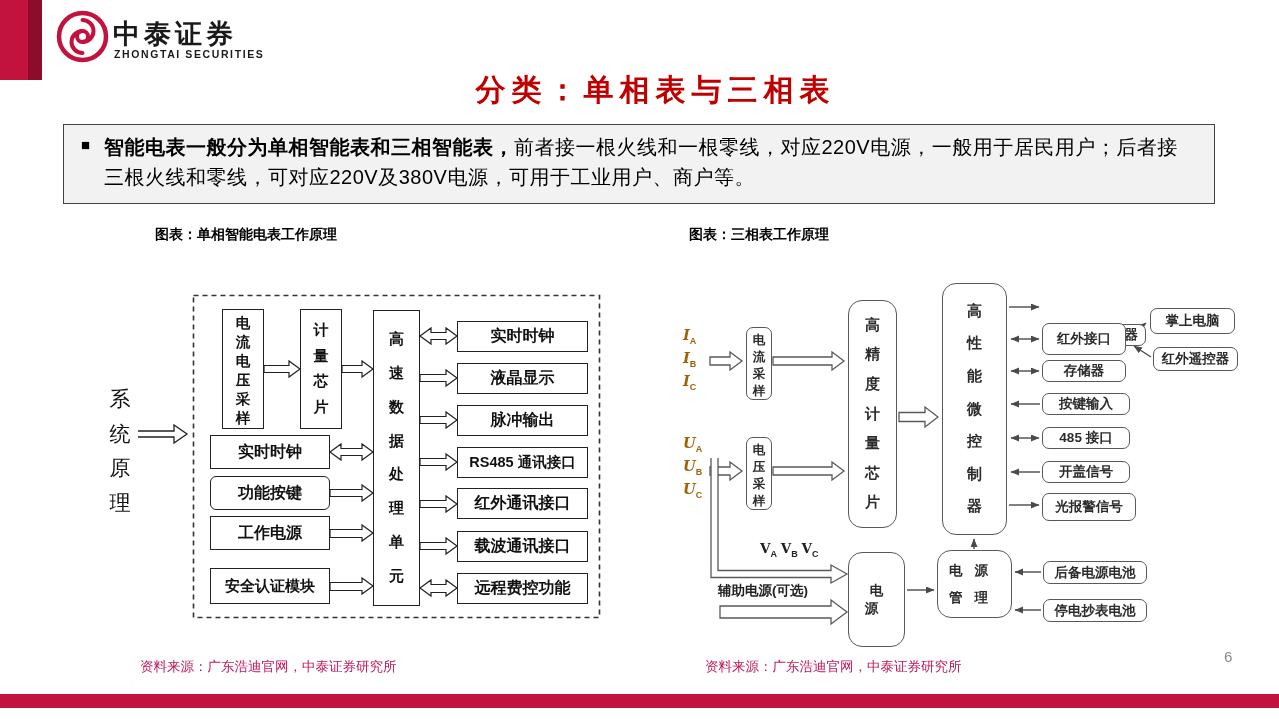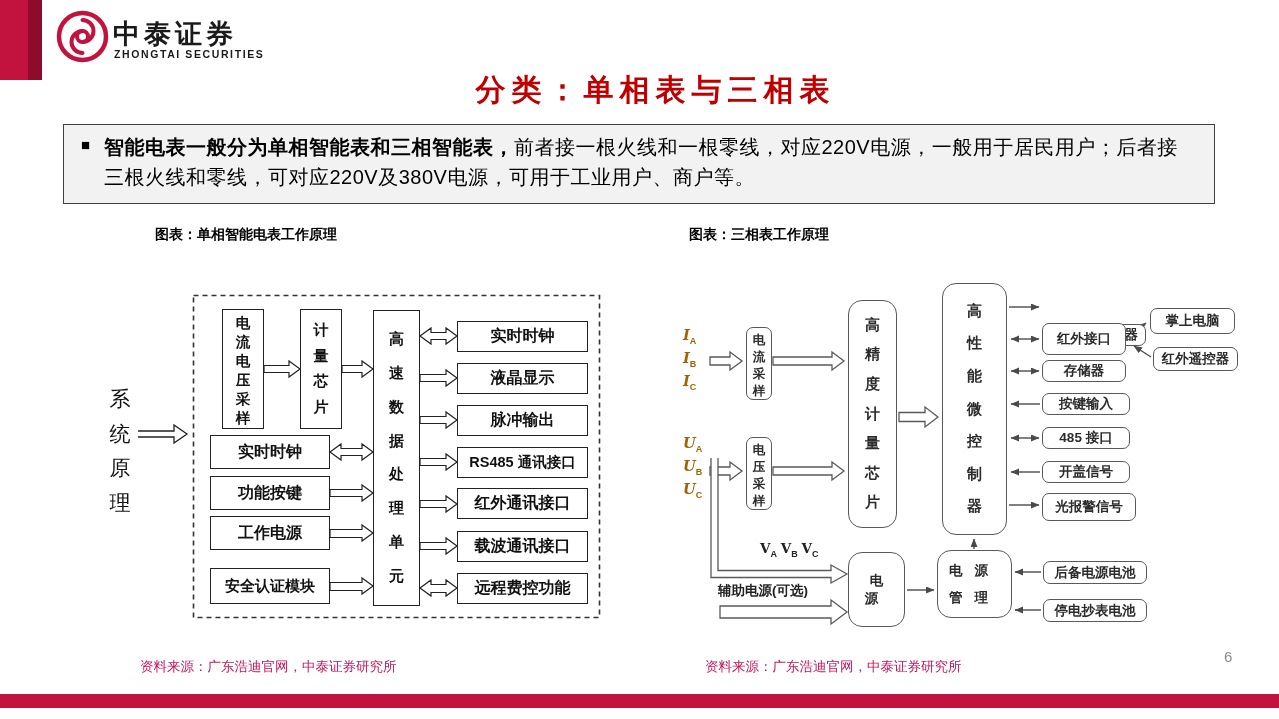--- a/index.html
+++ b/index.html
@@ -125,21 +125,21 @@
         <span>速</span>
         <span>数</span>
         <span>据</span>
         <span>处</span>
         <span>理</span>
         <span>单</span>
         <span>元</span>
       </div>
 
     <div class="node lbox" style="left:110px;top:147px;width:120px;height:34px;">实时时钟</div>
-    <div class="node lbox" style="left:110px;top:188px;width:120px;height:34px;">功能按键</div>
+    <div class="node lbox" style="left:110px;top:188px;width:120px;height:34px;border-radius:6px;">功能按键</div>
     <div class="node lbox" style="left:110px;top:228px;width:120px;height:34px;">工作电源</div>
     <div class="node lbox" style="left:110px;top:280px;width:120px;height:36px;font-size:15px;">安全认证模块</div>
 
     <div class="node lbox" style="left:357px;top:33px;width:131px;height:31px;">实时时钟</div>
     <div class="node lbox" style="left:357px;top:75px;width:131px;height:31px;">液晶显示</div>
     <div class="node lbox" style="left:357px;top:117px;width:131px;height:31px;">脉冲输出</div>
     <div class="node lbox" style="left:357px;top:159px;width:131px;height:31px;font-size:14.5px;">RS485 通讯接口</div>
     <div class="node lbox" style="left:357px;top:200px;width:131px;height:31px;">红外通讯接口</div>
     <div class="node lbox" style="left:357px;top:243px;width:131px;height:31px;">载波通讯接口</div>
     <div class="node lbox" style="left:357px;top:285px;width:131px;height:31px;">远程费控功能</div>
@@ -230,21 +230,21 @@
     <div class="node rbox" style="left:378px;top:18px;width:88px;height:22px;margin-top:28px;">LCD 显示器</div>
     <div class="node rbox" style="left:362px;top:45px;width:84px;height:32px;">红外接口</div>
     <div class="node rbox" style="left:362px;top:82px;width:84px;height:22px;">存储器</div>
     <div class="node rbox" style="left:362px;top:115px;width:88px;height:22px;">按键输入</div>
     <div class="node rbox" style="left:362px;top:149px;width:88px;height:22px;">485 接口</div>
     <div class="node rbox" style="left:362px;top:183px;width:88px;height:22px;">开盖信号</div>
     <div class="node rbox" style="left:362px;top:215px;width:94px;height:28px;">光报警信号</div>
     <div class="node rbox" style="left:470px;top:30px;width:85px;height:26px;">掌上电脑</div>
     <div class="node rbox" style="left:473px;top:69px;width:85px;height:24px;">红外遥控器</div>
 
-    <div class="node rbox r-lg" style="left:168px;top:274px;width:57px;height:75px;">
+    <div class="node rbox r-lg" style="left:168px;top:274px;width:57px;height:95px;">
       <span class="pwr-inner">电源</span>
     </div>
     <div class="node rbox r-lg" style="left:257px;top:272px;width:75px;height:68px;">
       <span class="mgmt-inner">电源管理</span>
     </div>
     <div class="node rbox" style="left:363px;top:283px;width:104px;height:23px;">后备电源电池</div>
     <div class="node rbox" style="left:363px;top:321px;width:104px;height:23px;">停电抄表电池</div>
   </div>
 
   <div class="source" style="left:140px;top:658px;">资料来源：广东浩迪官网，中泰证券研究所</div>

